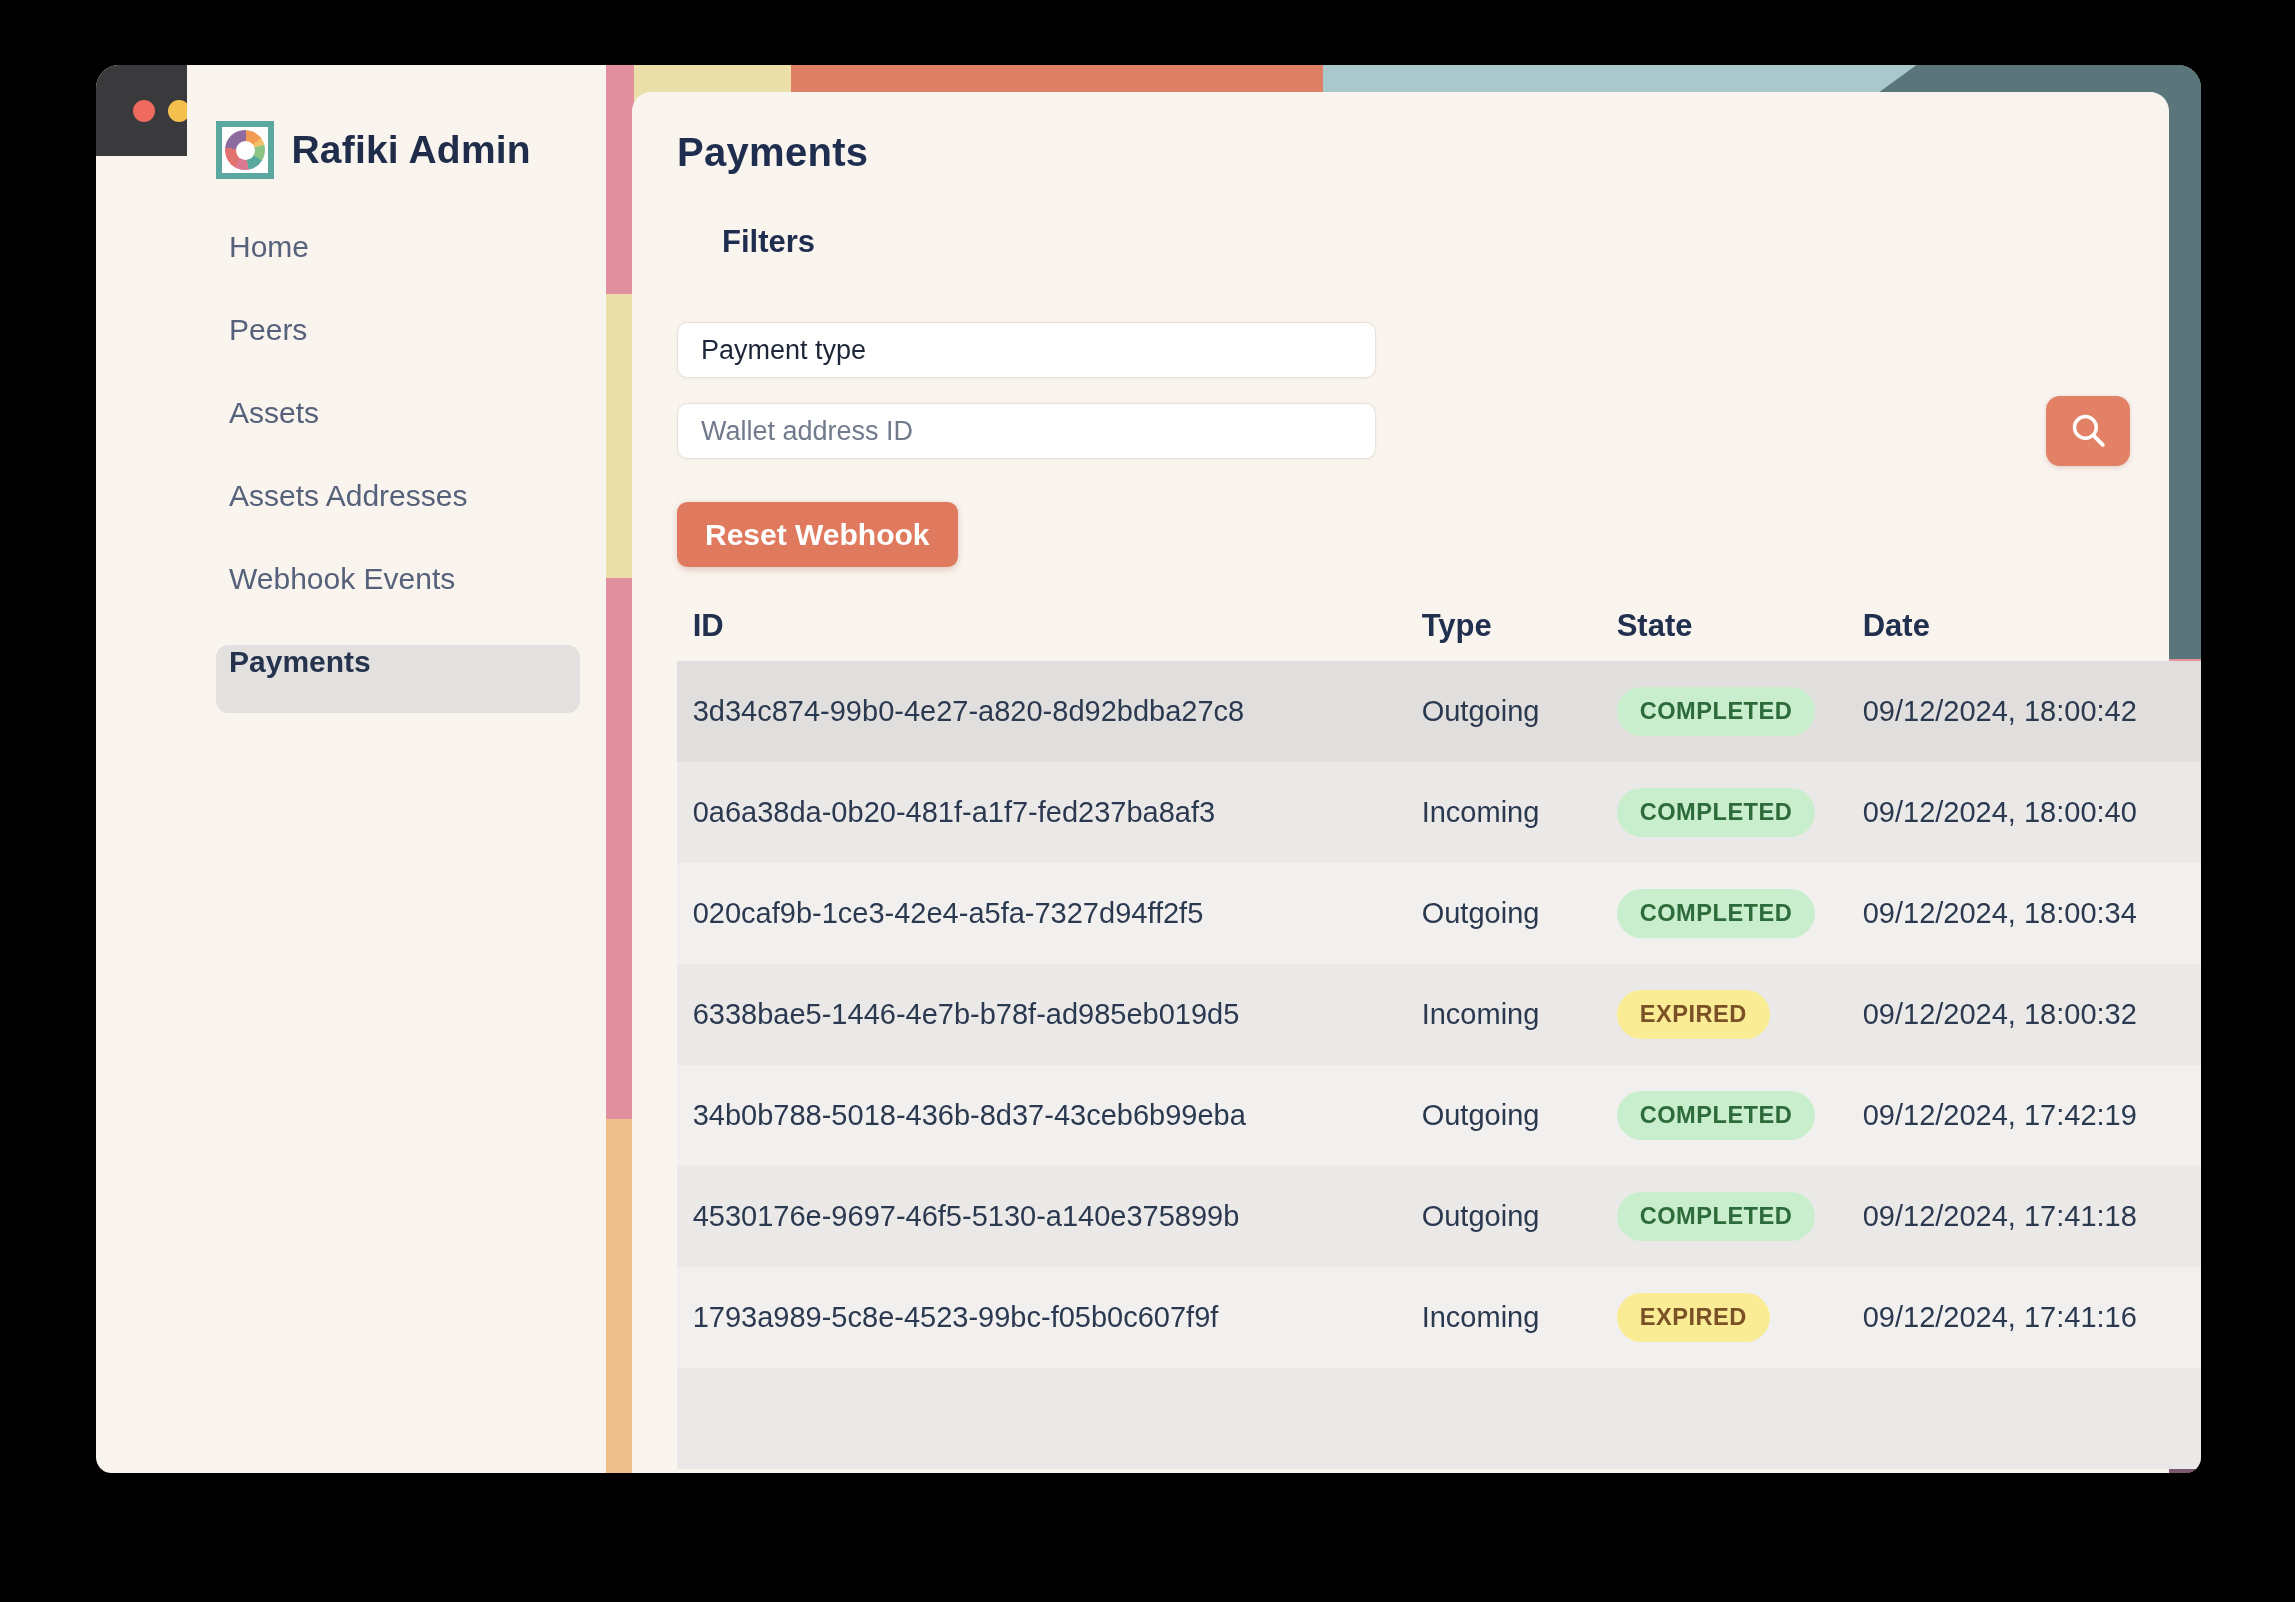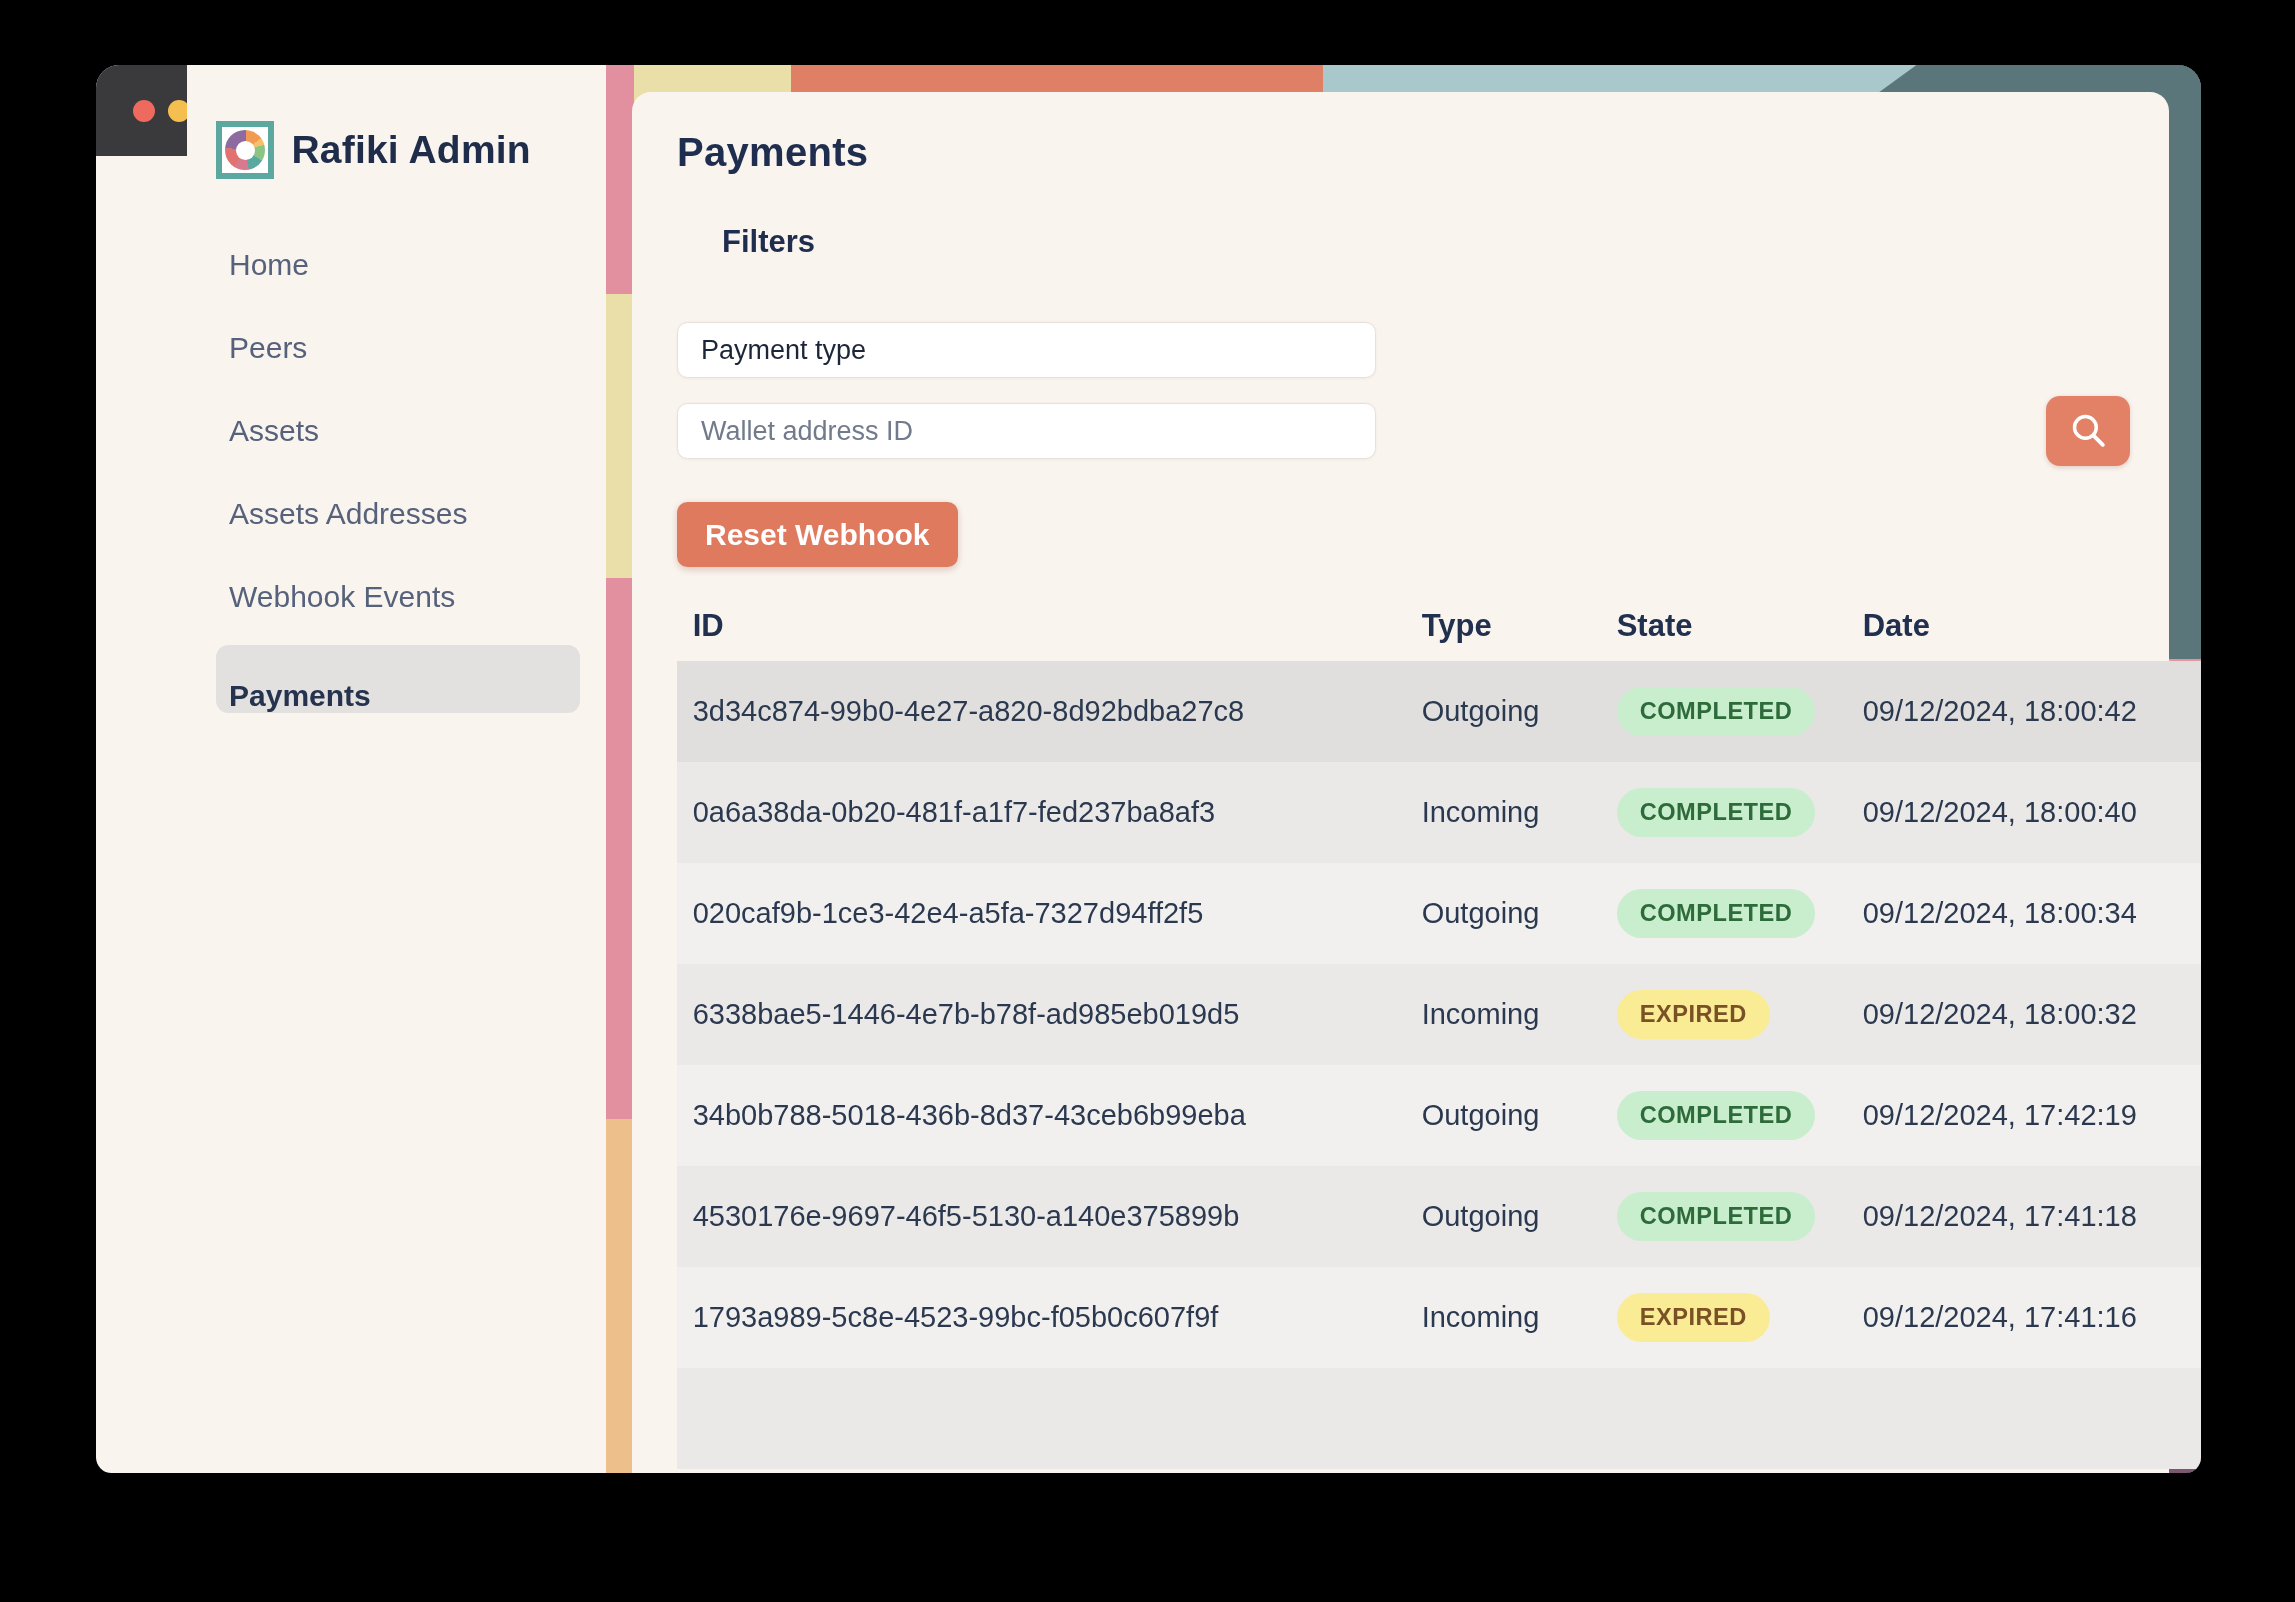--- a/index.html
+++ b/index.html
@@ -47,21 +47,21 @@
   }
   .logo-ring {
     width:40px; height:40px; border-radius:50%; position:relative;
     background:conic-gradient(from -40deg,#8d6a9f 0 12%,#f09a52 12% 26%,#f5c06a 26% 32%,#8bc483 32% 45%,#5ba8a0 45% 58%,#d8798f 58% 70%,#e2726f 70% 88%,#8d6a9f 88% 100%);
   }
   .logo-ring::after { content:""; position:absolute; inset:10.5px; background:#fff; border-radius:50%; }
   .logo-text { font-size:39px; font-weight:700; color:#1f2d4a; letter-spacing:0.2px; }
   .nav { margin-top:51px; display:flex; flex-direction:column; gap:31px; }
   .nav-item {
     width:364px; height:52px; margin-left:29px; padding-left:13px;
-    display:flex; align-items:flex-end; font-size:30px; color:#56627b;
+    display:flex; align-items:flex-start; font-size:30px; color:#56627b;
     border-radius:12.2px; cursor:default;
   }
   .nav-item.active { height:68px; background:#e3e1df; color:#26334f; font-weight:700; }
   
   .page-title { margin-top:38px; font-size:40px; font-weight:600; color:#1f2d4e; letter-spacing:0.3px; }
   .filters-heading { margin-top:49px; font-size:31px; font-weight:700; color:#1f2d4e;margin-left:45px; }
   .field {
     display:block; width:699px; height:56px; background:#fff;
     border:0.9px solid #e8e1db; border-radius:10.5px; padding:0 23px;
     font-size:27px; color:#1d2638; font-family:"Liberation Sans",sans-serif;

